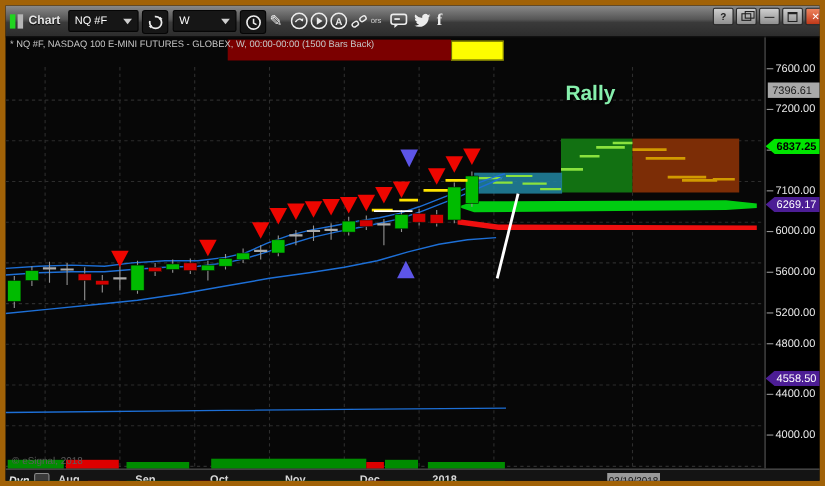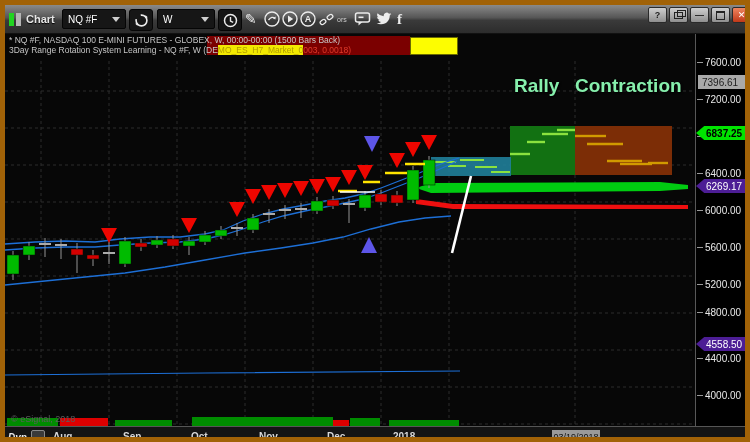--- a/index.html
+++ b/index.html
@@ -304,33 +304,31 @@
         <g>
           <line x1="447" y1="220" x2="466" y2="143" stroke="#fff" stroke-width="2.6"></line>
         </g>
       </svg>
   </div>
 
   <div id="ovl-redbar"></div>
   <div id="ovl-yellowbar"></div>
   <div id="overlay-titles">
     <div><span>* NQ #F, NASDAQ 100 E-MINI FUTURES - GLOBEX, W, </span><span>00:00-00:00 (1500 Bars Back)</span></div>
-    <div><span>3Day Range Rotation System Learning - NQ #F, W (DE</span><span class="hl-yellow">MO_ES_H7_Market_0</span><span class="red-text">003, 0.0018)</span></div>
   </div>
 
   <div class="annot" id="rally-label">Rally</div>
-  <div class="annot" id="contraction-label">Contraction</div>
 
   <div id="watermark">© eSignal, 2018</div>
 
   <div id="price-axis">
       <div class="ptick" style="top: 24px;">7600.00</div>
       <div class="ptick" style="top: 61px;">7200.00</div>
       <div class="ptick" style="top: 98px;">6800.00</div>
-      <div class="ptick" style="top: 135px;">6400.00</div>
+      <div class="ptick" style="top: 135px;">7100.00</div>
       <div class="ptick" style="top: 172px;">6000.00</div>
       <div class="ptick" style="top: 209px;">5600.00</div>
       <div class="ptick" style="top: 246px;">5200.00</div>
       <div class="ptick" style="top: 274px;">4800.00</div>
       <div class="ptick" style="top: 320px;">4400.00</div>
       <div class="ptick" style="top: 357px;">4000.00</div>
       <div class="pbadge gray" style="top: 42px;">7396.61</div>
       <div class="pbadge green" style="top: 93px;">6837.25</div>
       <div class="pbadge blue" style="top: 146px;">6269.17</div>
       <div class="pbadge blue" style="top: 304px;">4558.50</div>

